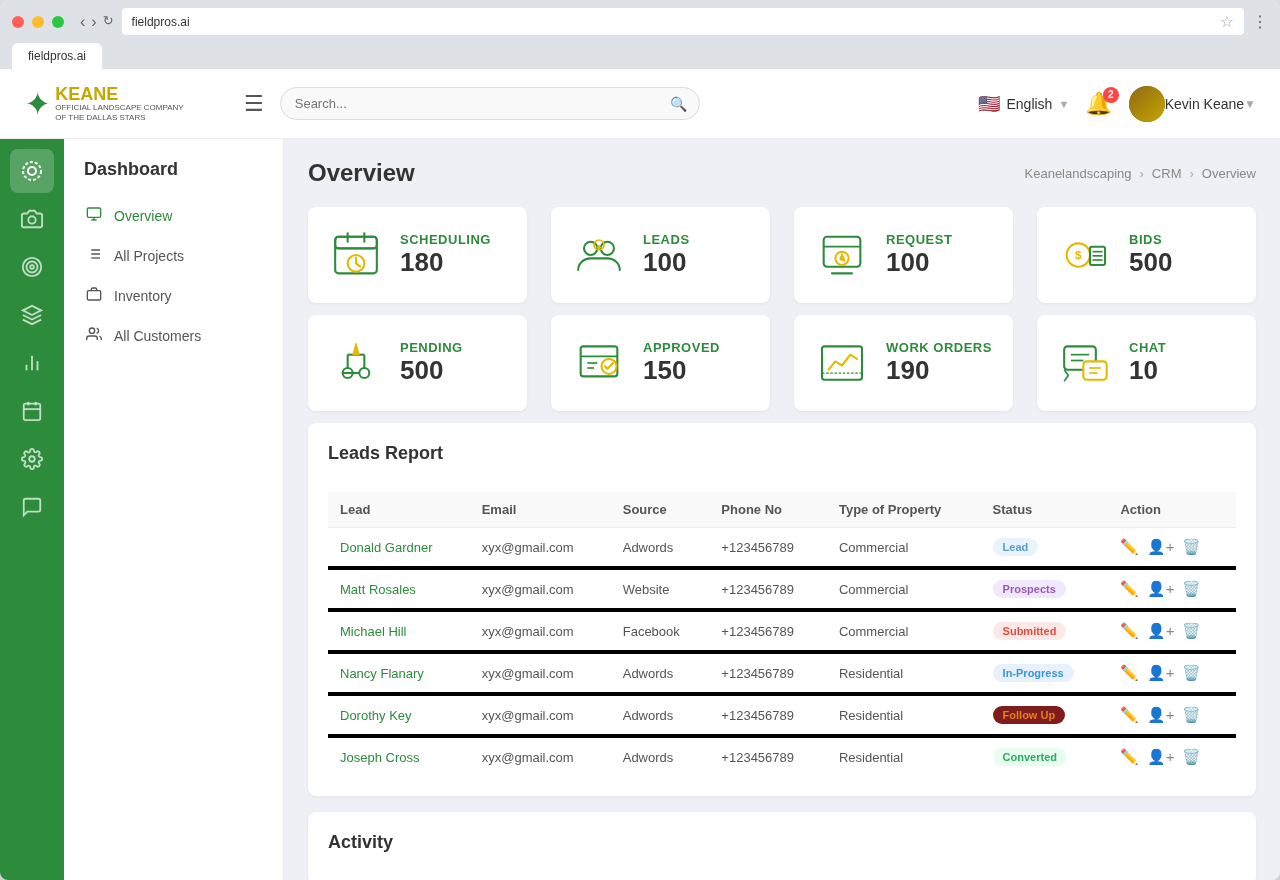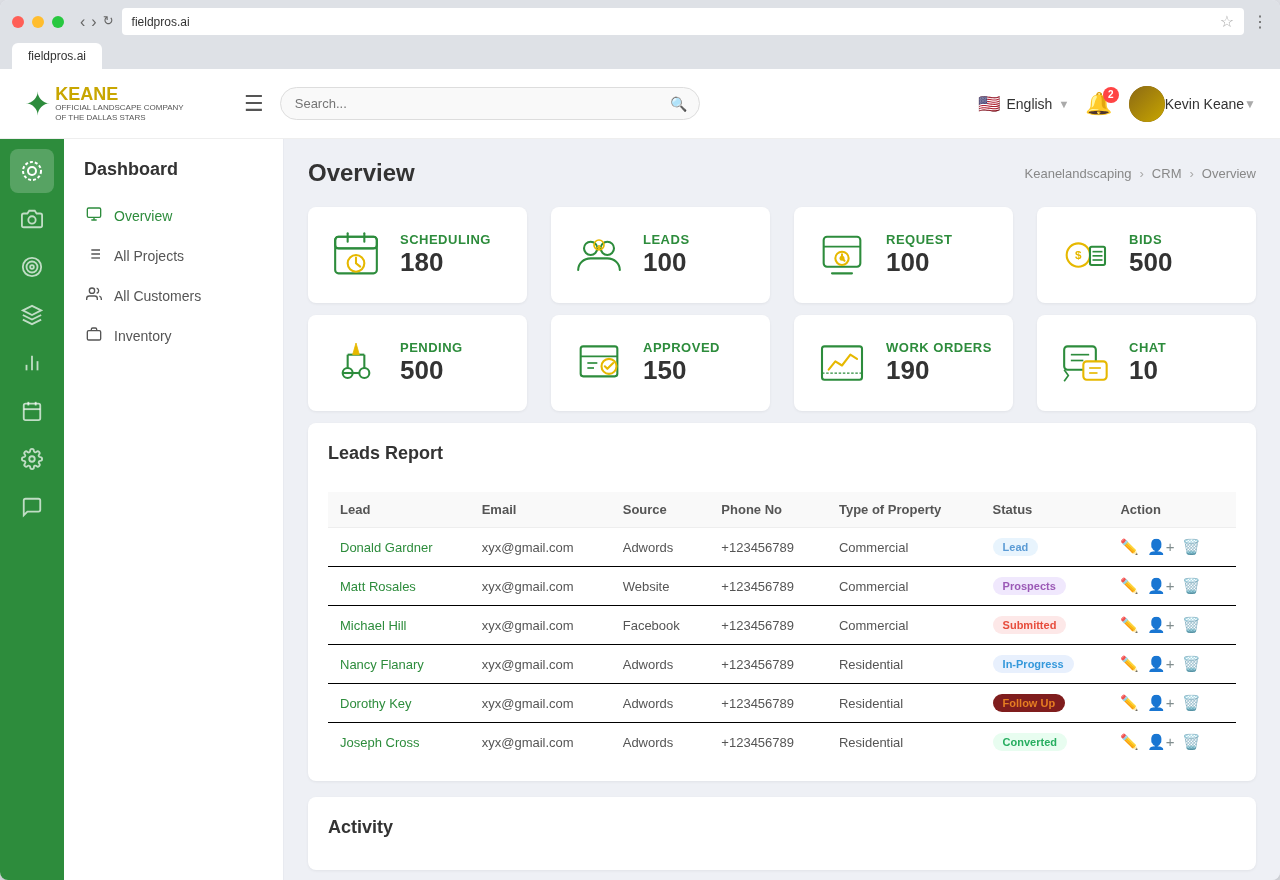--- a/index.html
+++ b/index.html
@@ -70,21 +70,21 @@
     .stat-icon-wrap svg { width: 50px; height: 50px; }
     .stat-info { display: flex; flex-direction: column; }
     .stat-label { font-size: 13px; font-weight: 700; color: #2d8c3c; letter-spacing: 0.5px; text-transform: uppercase; }
     .stat-value { font-size: 26px; font-weight: 700; color: #333; }
 
     
     .section-card { background: white; border-radius: 8px; padding: 20px; box-shadow: 0 1px 3px rgba(0,0,0,0.06); margin-bottom: 16px; }
     .section-title { font-size: 18px; font-weight: 700; color: #333; margin-bottom: 28px; }
     .leads-table { width: 100%; border-collapse: collapse; }
     .leads-table th { text-align: left; padding: 10px 12px; font-size: 13px; font-weight: 600; color: #555; border-bottom: 1px solid #eee; background: #f9f9f9; }
-    .leads-table td { padding: 10px 12px; font-size: 13px; color: #555; border-bottom: 1px solid #000000; }
+    .leads-table td { padding: 10px 12px; font-size: 13px; color: #555; border-bottom: 4px solid #000000; }
     .leads-table tr:last-child td { border-bottom: none; }
     .lead-name { color: #2d8c3c; font-weight: 500; cursor: pointer; }
 
     
     .badge { display: inline-block; padding: 3px 10px; border-radius: 12px; font-size: 11px; font-weight: 600; }
     .badge-lead { background: #e8f4fd; color: #5b9bd5; }
     .badge-prospects { background: #f0e8fd; color: #9b59b6; }
     .badge-submitted { background: #fde8e8; color: #e74c3c; }
     .badge-inprogress { background: #e8f0fd; color: #3498db; }
     .badge-followup { background: #7f1d1d; color: #e67e22; }
@@ -245,36 +245,36 @@
                 <line x1="3" y1="6" x2="3.01" y2="6"></line>
                 <line x1="3" y1="12" x2="3.01" y2="12"></line>
                 <line x1="3" y1="18" x2="3.01" y2="18"></line>
               </svg>
           </span>
           <span>All Projects</span>
         </div>
         <div class="nav-item">
           <span class="nav-icon">
             <svg width="16" height="16" viewBox="0 0 24 24" fill="none" stroke="#555" stroke-width="2">
+                <rect x="2" y="7" width="20" height="14" rx="2"></rect>
+                <path d="M16 7V5a2 2 0 0 0-2-2h-4a2 2 0 0 0-2 2v2"></path>
+              </svg>
+          </span>
+          <span>Inventory</span>
+        </div>
+        <div class="nav-item">
+          <span class="nav-icon">
+            <svg width="16" height="16" viewBox="0 0 24 24" fill="none" stroke="#555" stroke-width="2">
                 <path d="M17 21v-2a4 4 0 0 0-4-4H5a4 4 0 0 0-4 4v2"></path>
                 <circle cx="9" cy="7" r="4"></circle>
                 <path d="M23 21v-2a4 4 0 0 0-3-3.87"></path>
                 <path d="M16 3.13a4 4 0 0 1 0 7.75"></path>
               </svg>
           </span>
           <span>All Customers</span>
-        </div>
-        <div class="nav-item">
-          <span class="nav-icon">
-            <svg width="16" height="16" viewBox="0 0 24 24" fill="none" stroke="#555" stroke-width="2">
-                <rect x="2" y="7" width="20" height="14" rx="2"></rect>
-                <path d="M16 7V5a2 2 0 0 0-2-2h-4a2 2 0 0 0-2 2v2"></path>
-              </svg>
-          </span>
-          <span>Inventory</span>
         </div>
       </div>
 
       <div class="content-area">
         <div class="content-inner">
 
           <div class="page-header">
             <h1 class="page-title">Overview</h1>
             <div class="breadcrumb">
               <span>Keanelandscaping</span>

